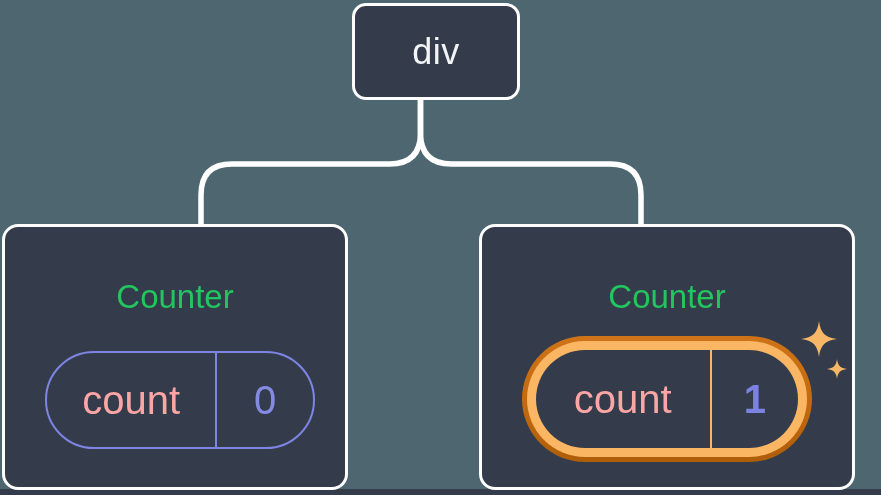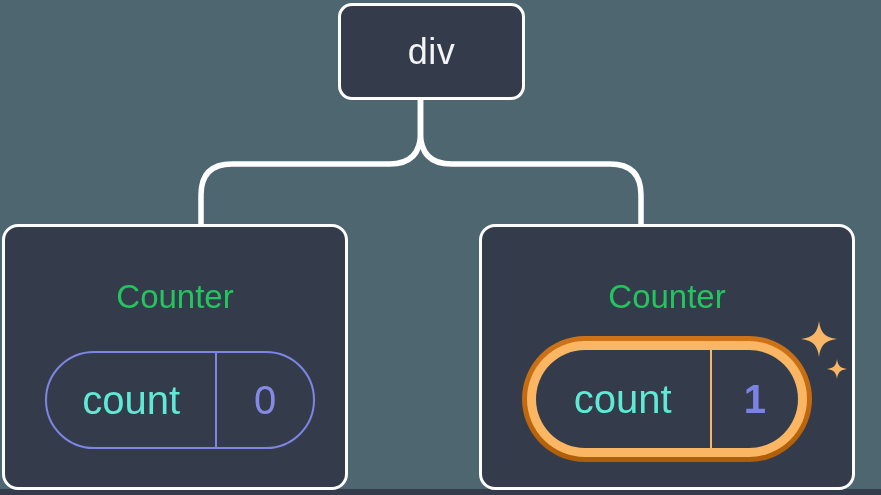--- a/index.html
+++ b/index.html
@@ -28,22 +28,22 @@
     z-index: 0;
   }
   .node {
     position: absolute;
     background: #343C4C;
     border: 3px solid #FDFDFD;
     box-sizing: border-box;
     z-index: 1;
   }
   .node-root {
-    left: 338px; top: 3px;
-    width: 187px; height: 97px;
+    left: 352px; top: 3px;
+    width: 168px; height: 97px;
     border-radius: 14px;
     display: flex;
     align-items: center;
     justify-content: center;
   }
   .root-label {
     color: #F3F4F6;
     font-size: 36px;
     letter-spacing: 0.5px;
   }
@@ -87,21 +87,21 @@
     justify-content: center;
     box-sizing: border-box;
   }
   .pill .seg-val {
     flex: 1;
     display: flex;
     align-items: center;
     justify-content: center;
   }
   .state-key {
-    color: #5eead4;
+    color: #fca5a5;
     font-size: 40px;
   }
   .state-val {
     color: #858BE4;
     font-size: 40px;
   }
   
   .ring-outer {
     position: absolute;
     left: 40px; top: 109px;

